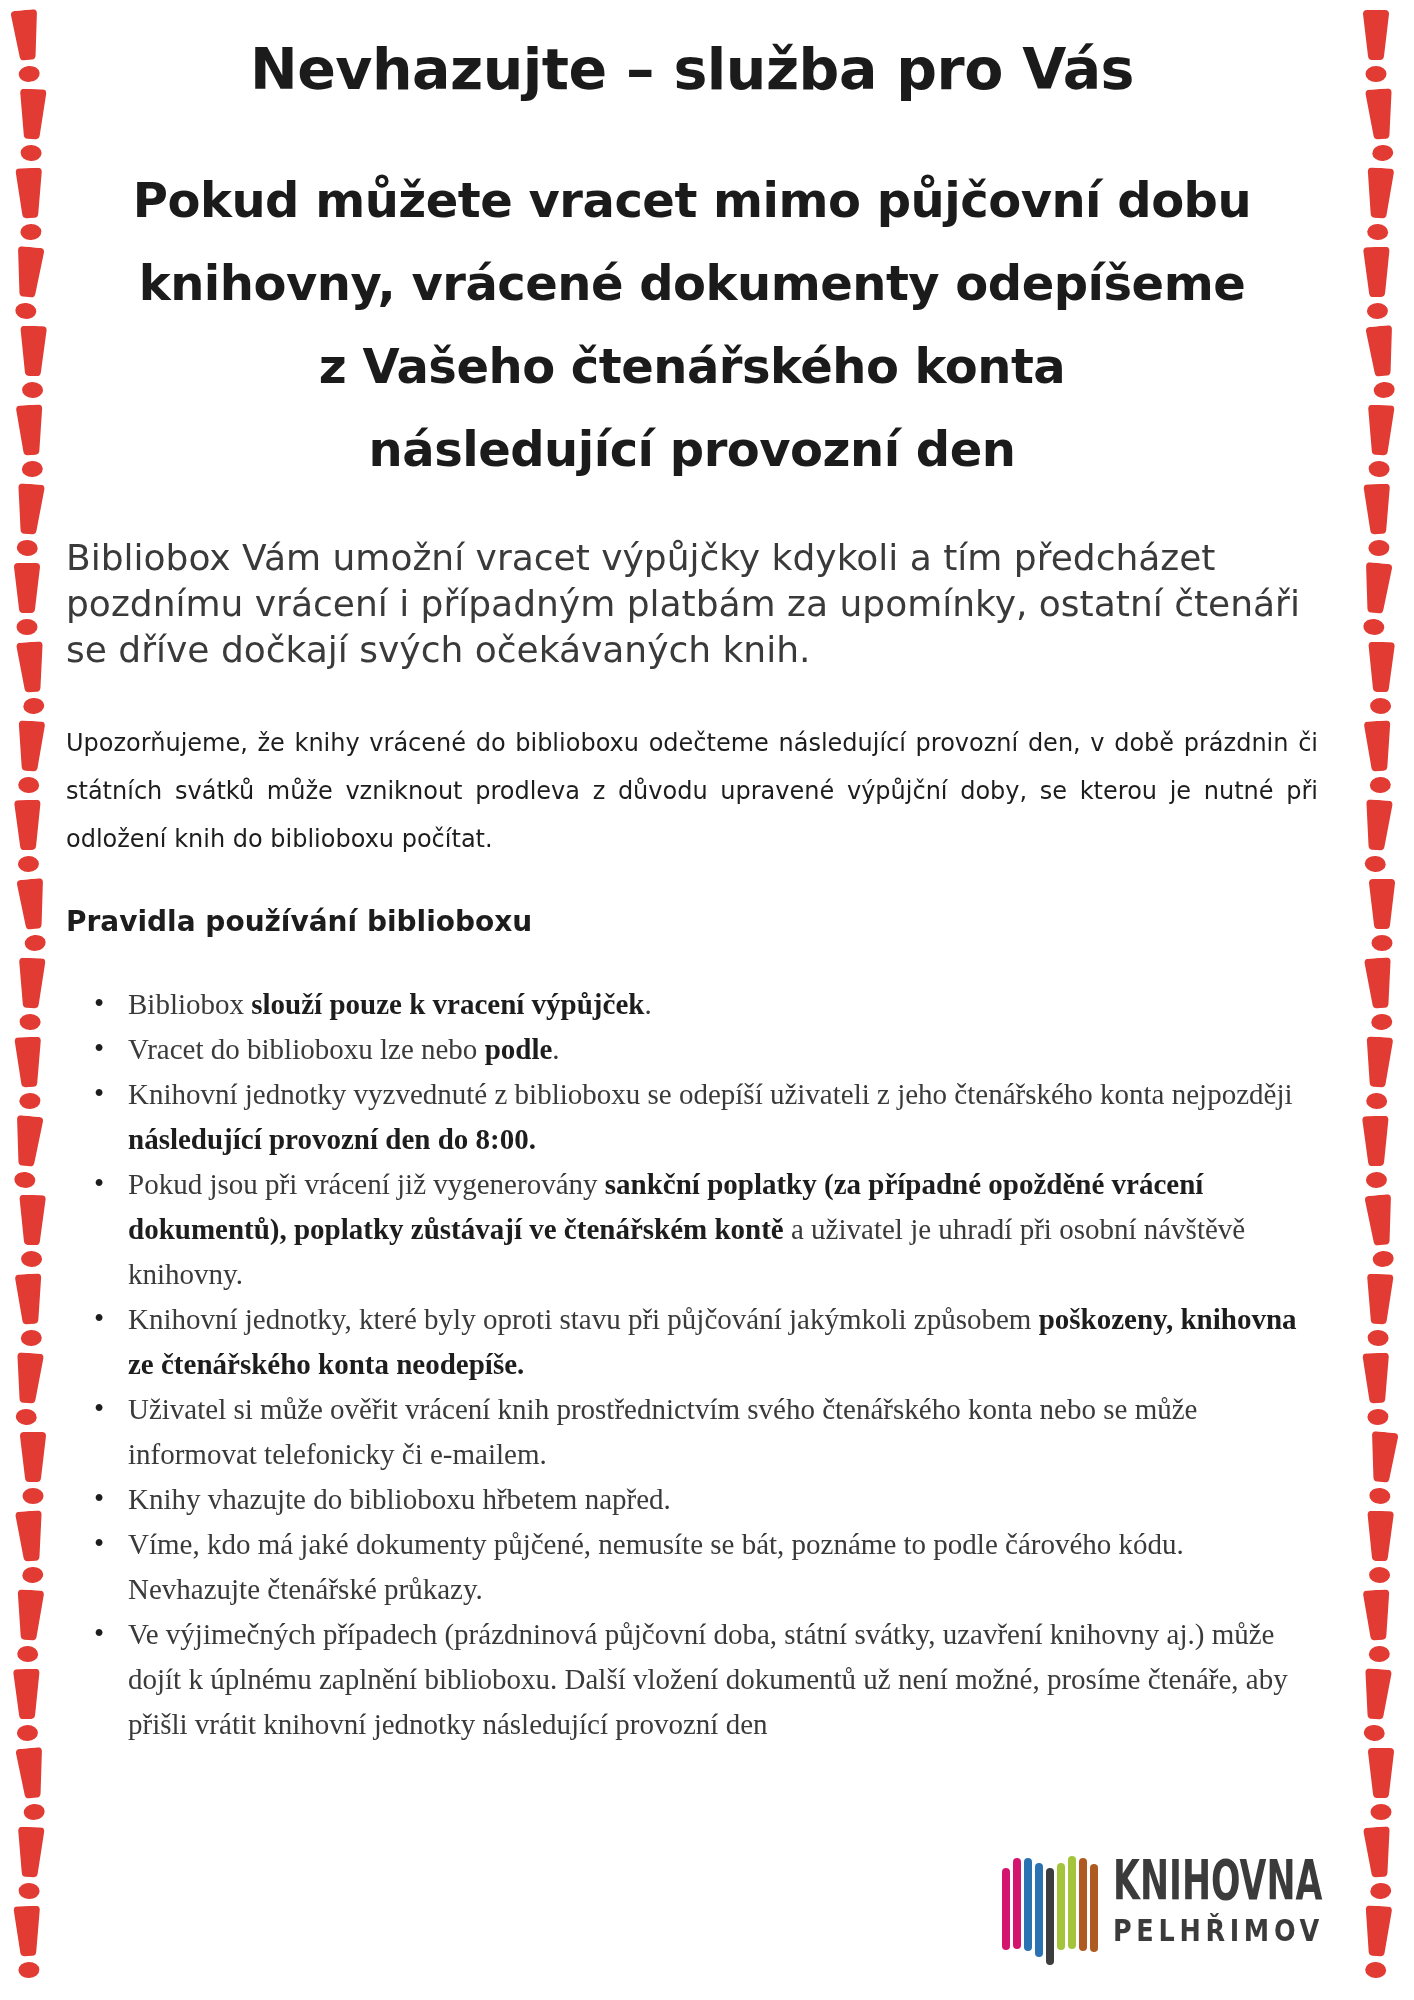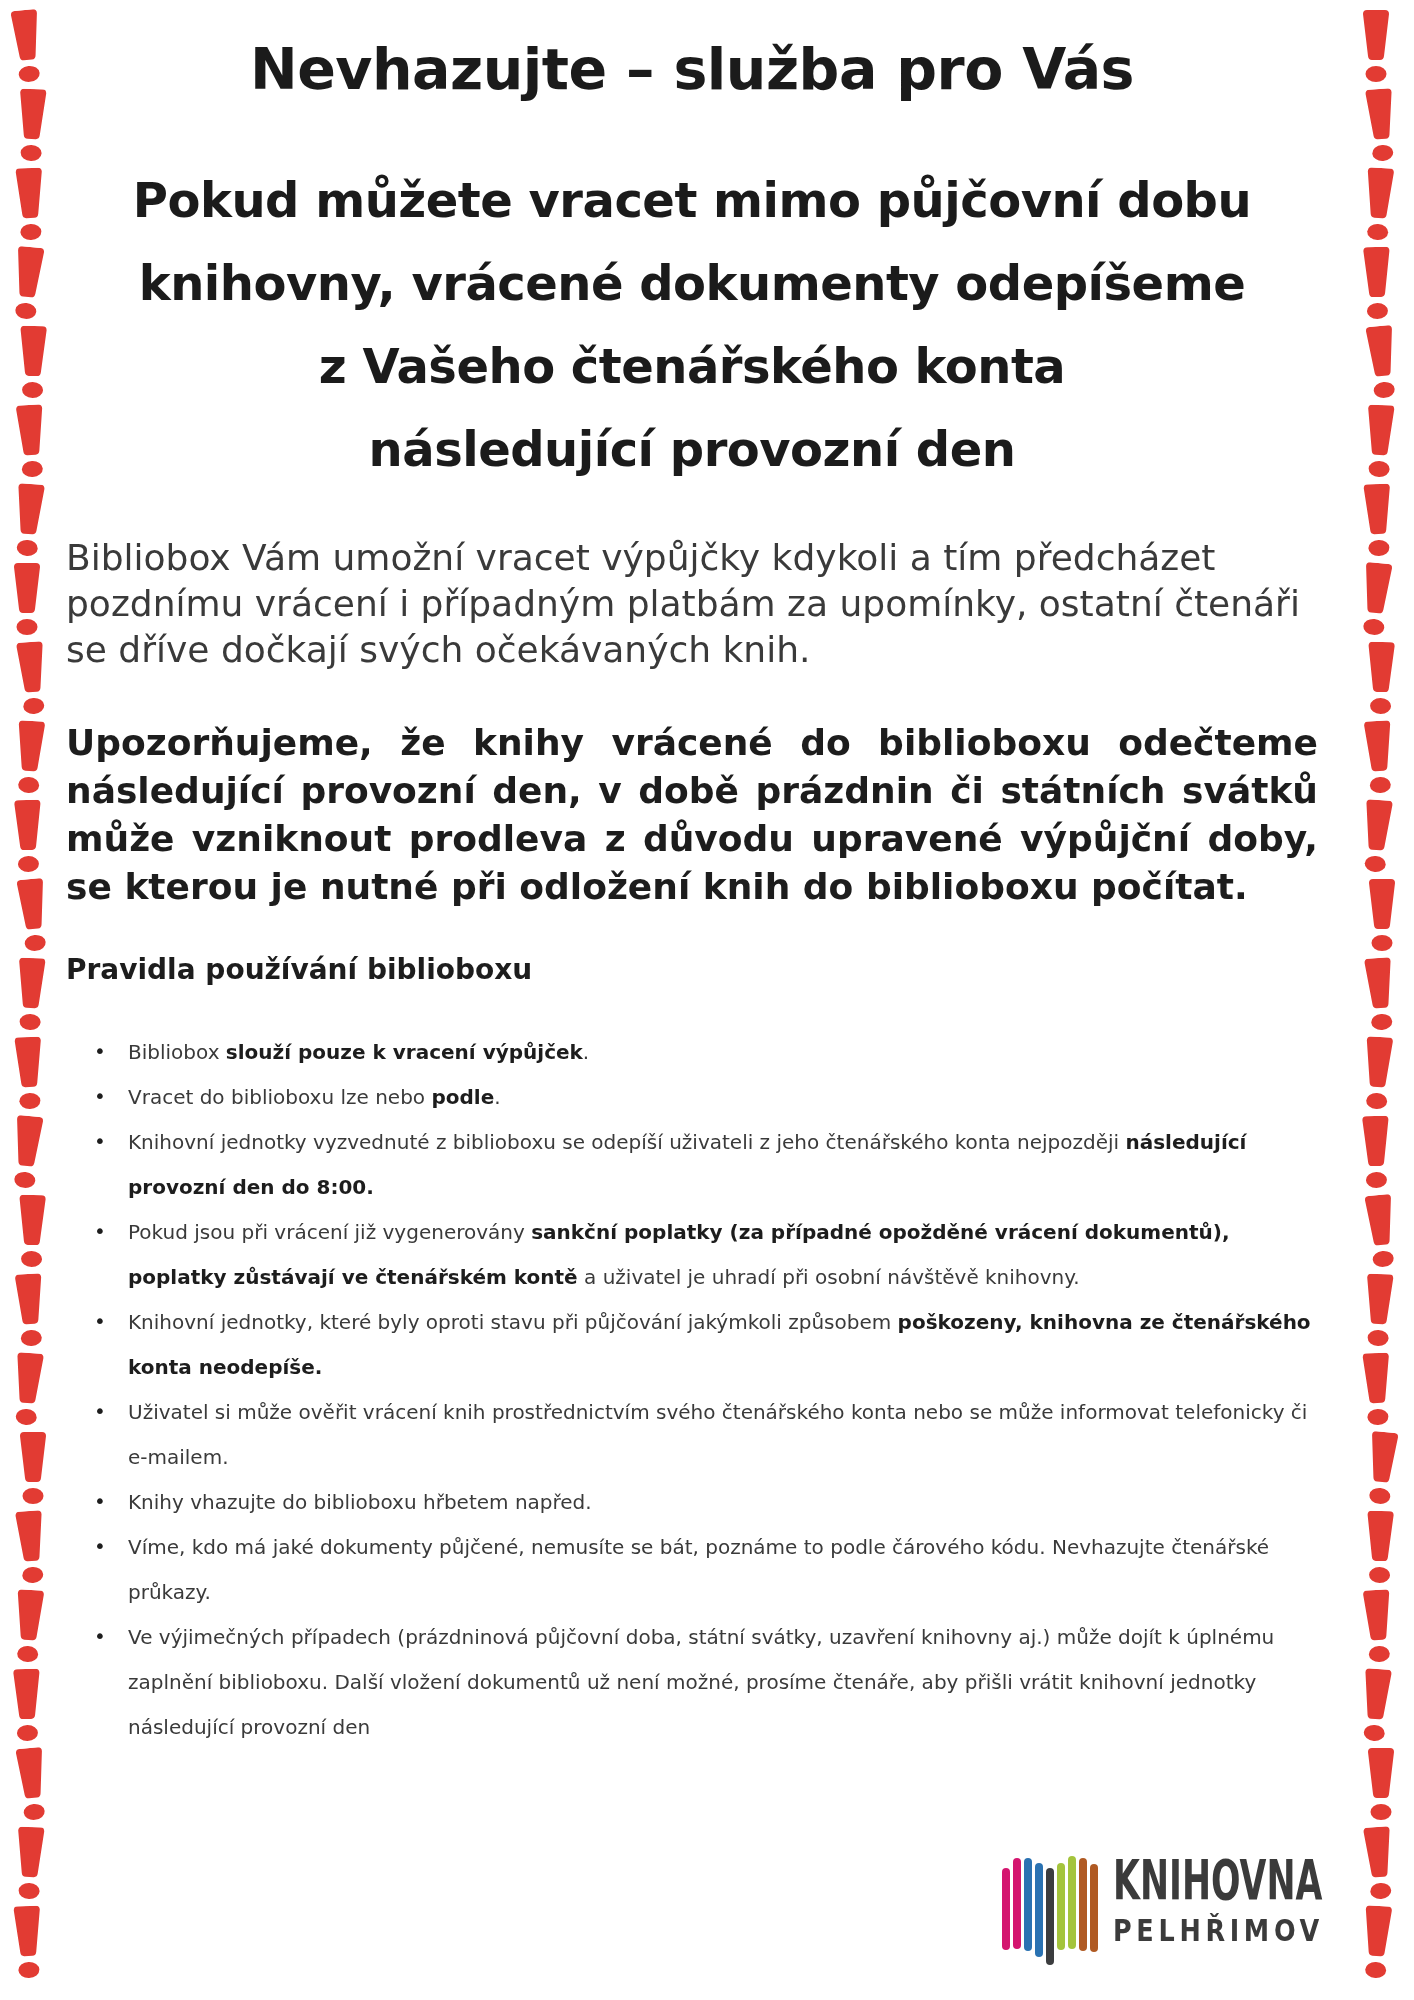--- a/index.html
+++ b/index.html
@@ -18,25 +18,25 @@
   h1.title {
     margin:34px 0 0; text-align:center; font-size:57px; line-height:1.25;
     font-weight:700; color:#1b1b1b; letter-spacing:-0.5px;
   }
   h2.subtitle {
     margin:54px 0 0; text-align:center; font-size:48px; line-height:83px;
     font-weight:700; color:#1b1b1b; letter-spacing:-0.5px;
   }
   p.intro { margin:44px 0 0; font-size:36px; line-height:46px; color:#3a3a3a; }
   p.warning {
-    margin:46px 0 0; font-size:36px; line-height:48px; font-weight:700;
+    margin:46px 0 0; font-size:24px; line-height:48px; font-weight:400;
     color:#1d1d1d; text-align:justify;
   }
   h3.rules-heading { margin:42px 0 0; font-size:28px; font-weight:700; color:#1d1d1d; }
-  ul.rules { margin:44px 0 0 26px; padding:0; list-style:none; font-size:20px; line-height:45px; color:#3a3a3a; }
+  ul.rules { margin:44px 0 0 26px; padding:0; list-style:none; font-size:29px; line-height:45px; color:#3a3a3a;font-family:Liberation Serif, serif; }
   ul.rules li { position:relative; padding-left:36px; }
   ul.rules li::before { content:"\2022"; position:absolute; left:2px; top:-1px; color:#1d1d1d; }
   ul.rules li .b { font-weight:700; color:#1d1d1d; }
   
   .logo { position:absolute; left:1002px; top:1852px; display:flex; align-items:flex-start; }
   .logo-bars { display:flex; align-items:flex-start; }
   .logo-bars .bar { width:8px; border-radius:5px; margin-right:3px; }
   .logo-text { margin-left:12px; margin-top:0px; }
   .logo-line1 {
     font-size:56px; font-weight:800; line-height:1.0; letter-spacing:0px;

